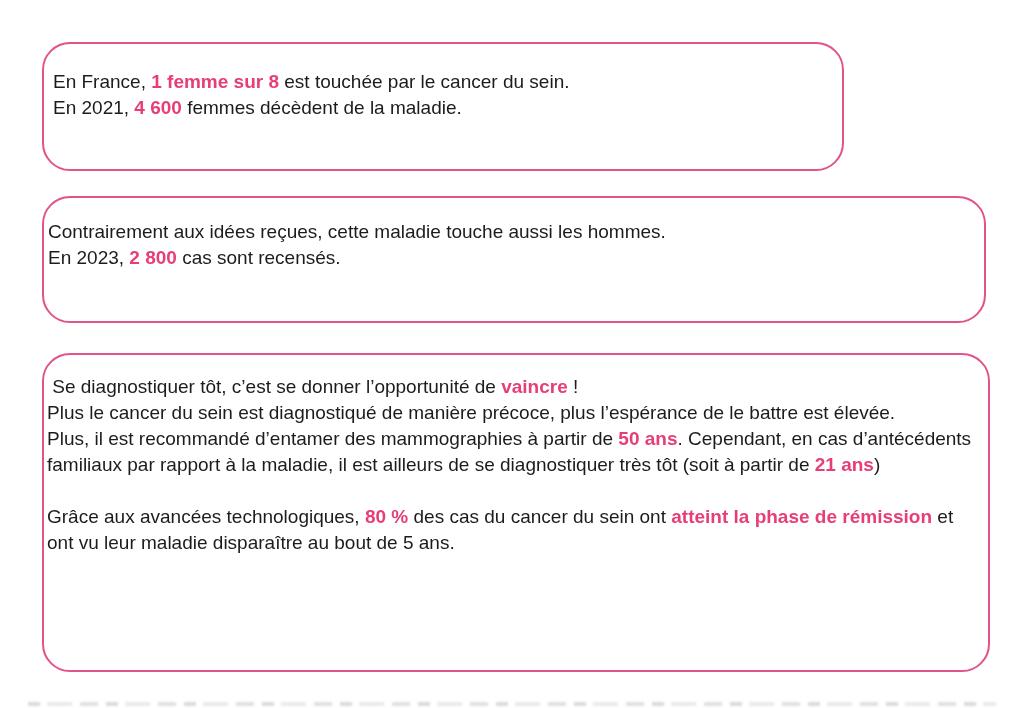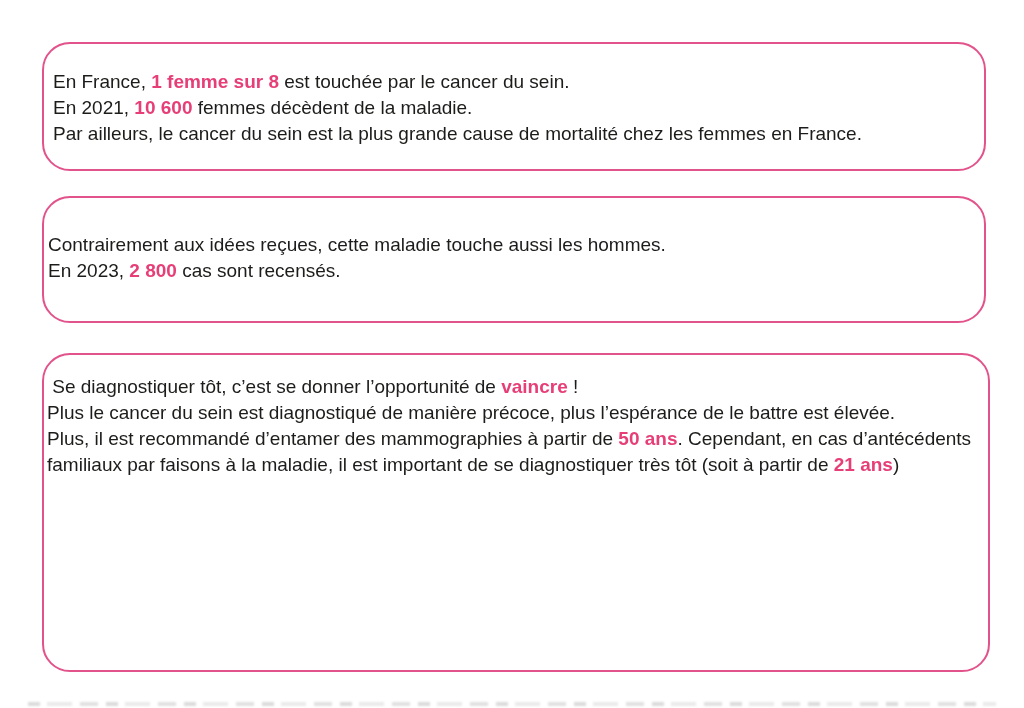--- a/index.html
+++ b/index.html
@@ -31,29 +31,29 @@
     font-weight: 400;
     color: var(--body, #1c1c1a);
     white-space: pre-wrap;
   }
   .box p span.hl {
     color: var(--accent, #e73e78);
     font-weight: 700;
   }
   #box-women-stats {
     top: 42px;
-    width: 944px;
+    width: 802px;
     height: 129px;
     padding: 25px 8px 4px 9px;
   }
   #box-men-stats {
     top: 196px;
     width: 944px;
     height: 127px;
-    padding: 34px 8px 0 4px;
+    padding: 21px 8px 0 4px;
   }
   #box-diagnosis-info {
     top: 353px;
     width: 948px;
     height: 319px;
     padding: 19px 6px 4px 3px;
   }
   .gap-before {
     margin-top: 26px !important;
   }
@@ -76,29 +76,29 @@
     );
     filter: blur(1px);
   }
 </style>
 </head>
 <body>
 
 <div class="page">
   <section class="box" id="box-women-stats">
       <p><span class="txt">En France, </span><span class="hl">1 femme sur 8</span><span class="txt"> est touchée par le cancer du sein.</span></p>
-      <p><span class="txt">En 2021, </span><span class="hl">10 600</span><span class="txt"> femmes décèdent de la maladie.</span></p>
-      <p><span class="txt">Par ailleurs, le cancer du sein est la plus grande cause de mortalité chez les femmes en France.</span></p>
+      <p><span class="txt">En 2021, </span><span class="hl">4 600</span><span class="txt"> femmes décèdent de la maladie.</span></p>
     </section>
 
   <section class="box" id="box-men-stats">
       <p><span class="txt">Contrairement aux idées reçues, cette maladie touche aussi les hommes.</span></p>
       <p><span class="txt">En 2023, </span><span class="hl">2 800</span><span class="txt"> cas sont recensés.</span></p>
     </section>
 
   <section class="box" id="box-diagnosis-info">
       <p><span class="txt"> Se diagnostiquer tôt, c’est se donner l’opportunité de </span><span class="hl">vaincre</span><span class="txt"> !</span></p>
       <p><span class="txt">Plus le cancer du sein est diagnostiqué de manière précoce, plus l’espérance de le battre est élevée.</span></p>
-      <p><span class="txt">Plus, il est recommandé d’entamer des mammographies à partir de </span><span class="hl">50 ans</span><span class="txt">. Cependant, en cas d’antécédents familiaux par faisons à la maladie, il est important de se diagnostiquer très tôt (soit à partir de </span><span class="hl">21 ans</span><span class="txt">)</span></p>
+      <p><span class="txt">Plus, il est recommandé d’entamer des mammographies à partir de </span><span class="hl">50 ans</span><span class="txt">. Cependant, en cas d’antécédents familiaux par rapport à la maladie, il est ailleurs de se diagnostiquer très tôt (soit à partir de </span><span class="hl">21 ans</span><span class="txt">)</span></p>
+      <p class="gap-before"><span class="txt">Grâce aux avancées technologiques, </span><span class="hl">80 %</span><span class="txt"> des cas du cancer du sein ont </span><span class="hl">atteint la phase de rémission</span><span class="txt"> et ont vu leur maladie disparaître au bout de 5 ans.</span></p>
     </section>
 
   <div class="cut-strip"></div>
 </div>
 
 </body></html>

